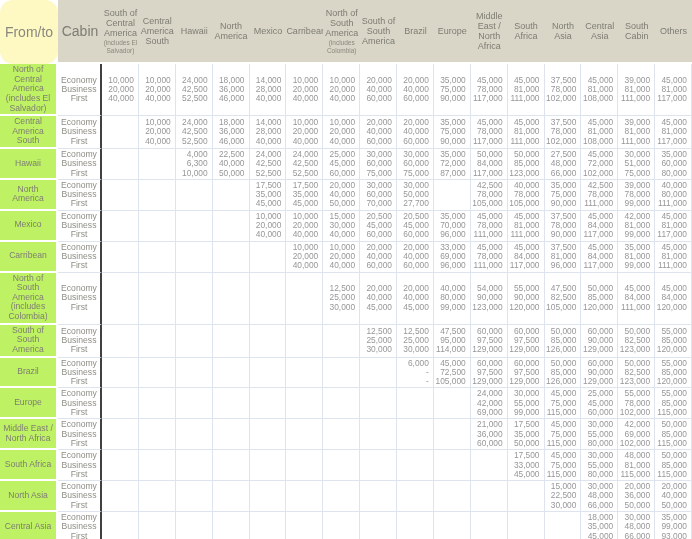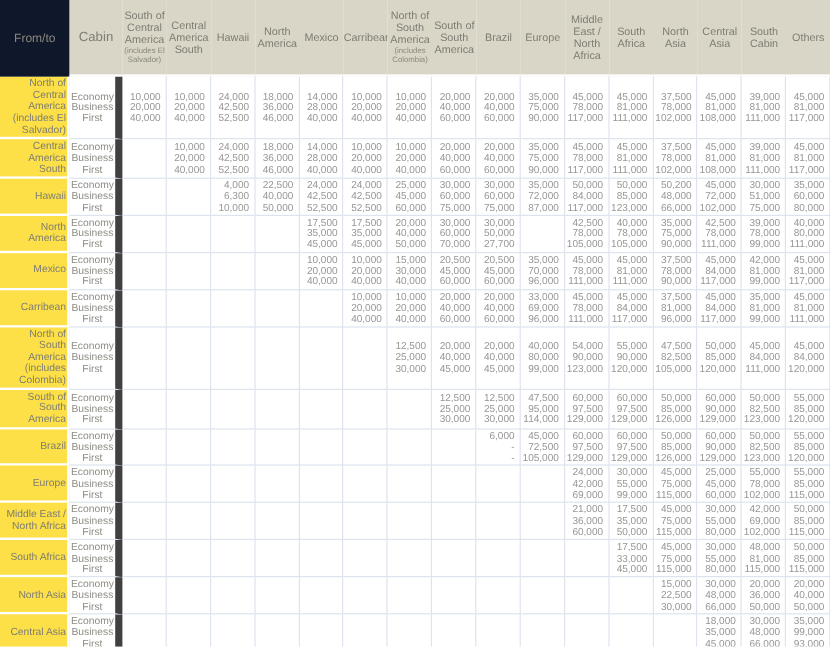--- a/index.html
+++ b/index.html
@@ -2,30 +2,30 @@
 <html><head>
 <meta charset="utf-8">
 <style>
   html,body { margin:0; padding:0; background:#ffffff; }
   body { font-family:"Liberation Sans", sans-serif; }
   #page { width:692px; height:539px; overflow:hidden; background:#fff; }
   table { border-collapse:separate; border-spacing:0; width:692px; table-layout:fixed; }
   col.c-label { width:58px; }
   col.c-cabin { width:44px; }
   thead th { font-weight:normal; vertical-align:middle; text-align:center; }
-  th.corner { background:#0f172a; color:#8a887e; font-size:10px; }
-  th.cabinhead { background:#d9d5c7; color:#7e7d73; font-size:11px; border-bottom:2px solid #fff; }
+  th.corner { background:#fef9c3; color:#8a887e; font-size:14px;border-radius:13px; }
+  th.cabinhead { background:#d9d5c7; color:#7e7d73; font-size:14px; border-bottom:2px solid #fff; }
   th.colhead { background:#d9d5c7; color:#7e7d73; font-size:9px; line-height:1.12;
                padding:3px 0; height:56px; border-bottom:2px solid #fff; overflow:hidden; }
   .col-note { font-size:6.5px; color:#8b897d; margin-top:1px; }
-  th.rowlabel { background:#fde047; color:#7e7d73; font-size:8.6px; font-weight:normal;
-                text-align:right; vertical-align:middle; line-height:1.12; padding:1px;
+  th.rowlabel { background:#bef264; color:#7e7d73; font-size:8.6px; font-weight:normal;
+                text-align:center; vertical-align:middle; line-height:1.12; padding:1px;
                 border-bottom:2px solid #fff; border-right:2px solid #fff; overflow:hidden; }
   td.cabin { font-size:8.6px; color:#8e8d85; text-align:center; vertical-align:middle;
-             border-bottom:1px solid #dde4ee; border-right:6px solid #404040; padding:1px 0; }
+             border-bottom:1px solid #dde4ee; border-right:2px solid #404040; padding:1px 0; }
   td.cabin div { line-height:9.3px; }
   td.data { border-bottom:1px solid #dde4ee; border-right:1px solid #dde4ee;
             vertical-align:middle; padding:1px 0; height:27.9px; }
   td.data .num { font-size:8.4px; color:#979797; text-align:right; padding-right:4px;
                  line-height:9.3px; white-space:nowrap; }
 </style>
 </head>
 <body>
 
 <div id="page">
@@ -316,21 +316,21 @@
             <div class="num">50,000</div>
             <div class="num">84,000</div>
             <div class="num">117,000</div>
           </td>
           <td class="data">
             <div class="num">50,000</div>
             <div class="num">85,000</div>
             <div class="num">123,000</div>
           </td>
           <td class="data">
-            <div class="num">50,200</div>
+            <div class="num">27,500</div>
             <div class="num">48,000</div>
             <div class="num">66,000</div>
           </td>
           <td class="data">
             <div class="num">45,000</div>
             <div class="num">72,000</div>
             <div class="num">102,000</div>
           </td>
           <td class="data">
             <div class="num">30,000</div>

